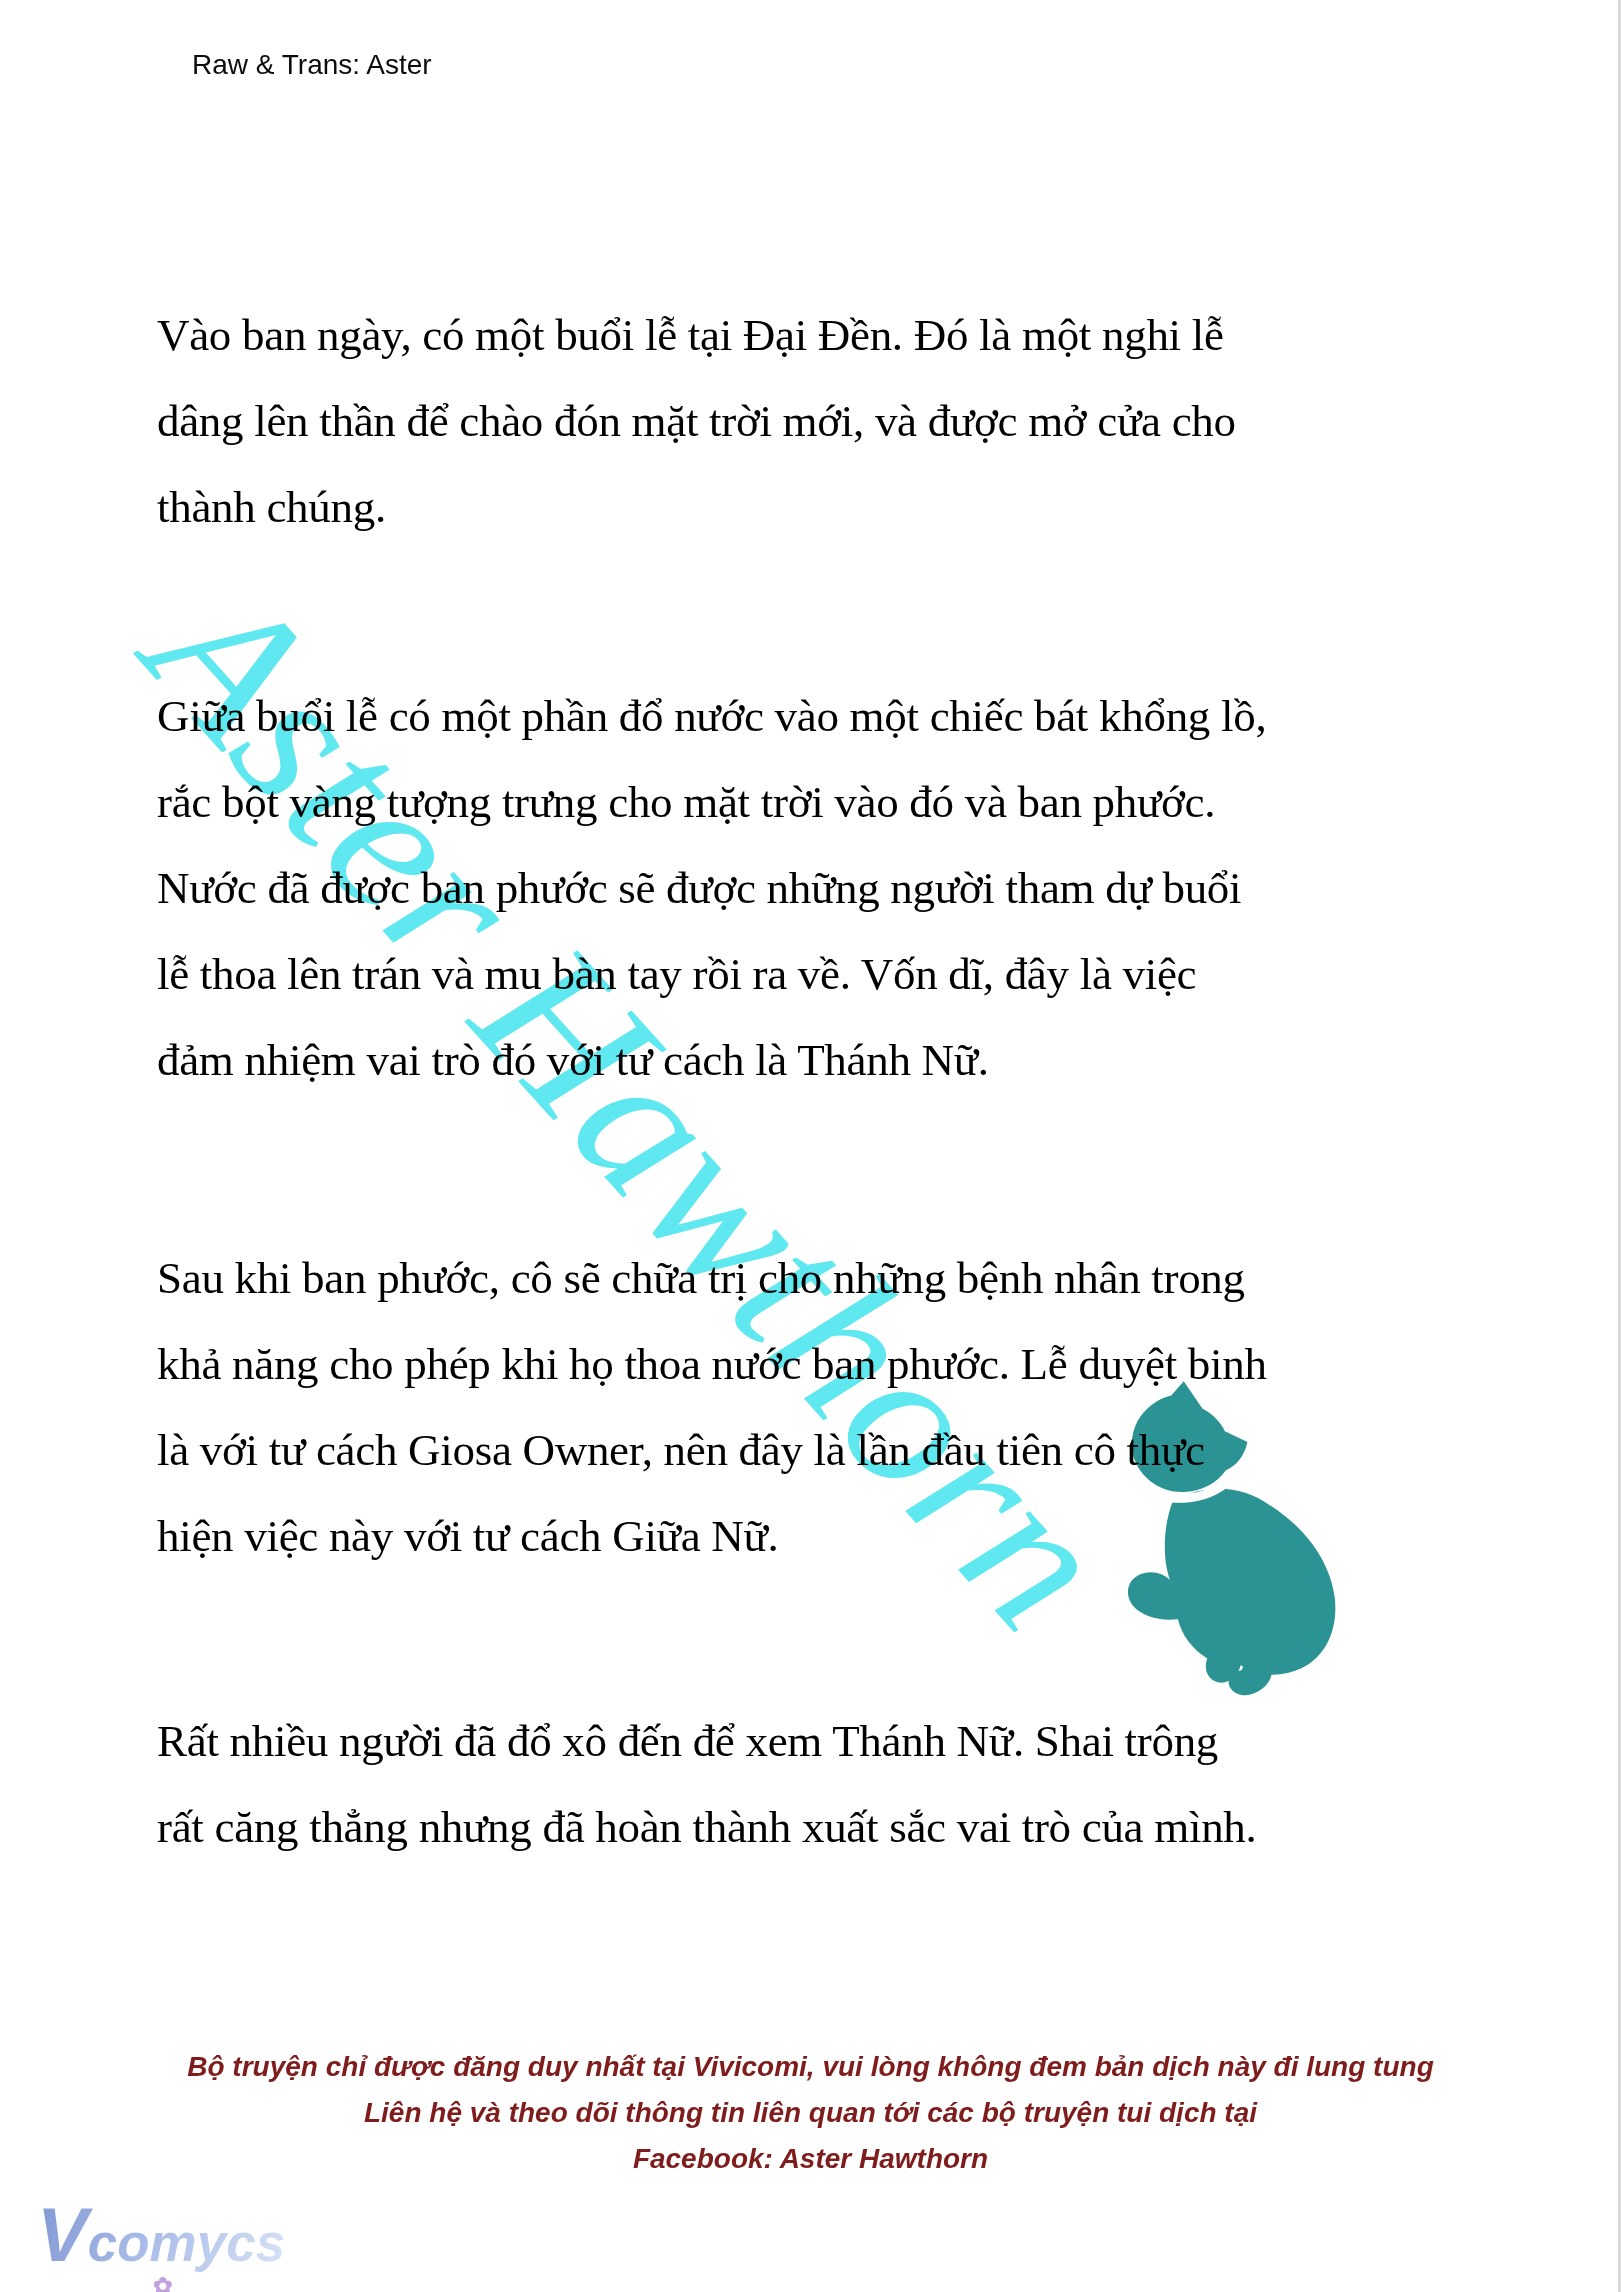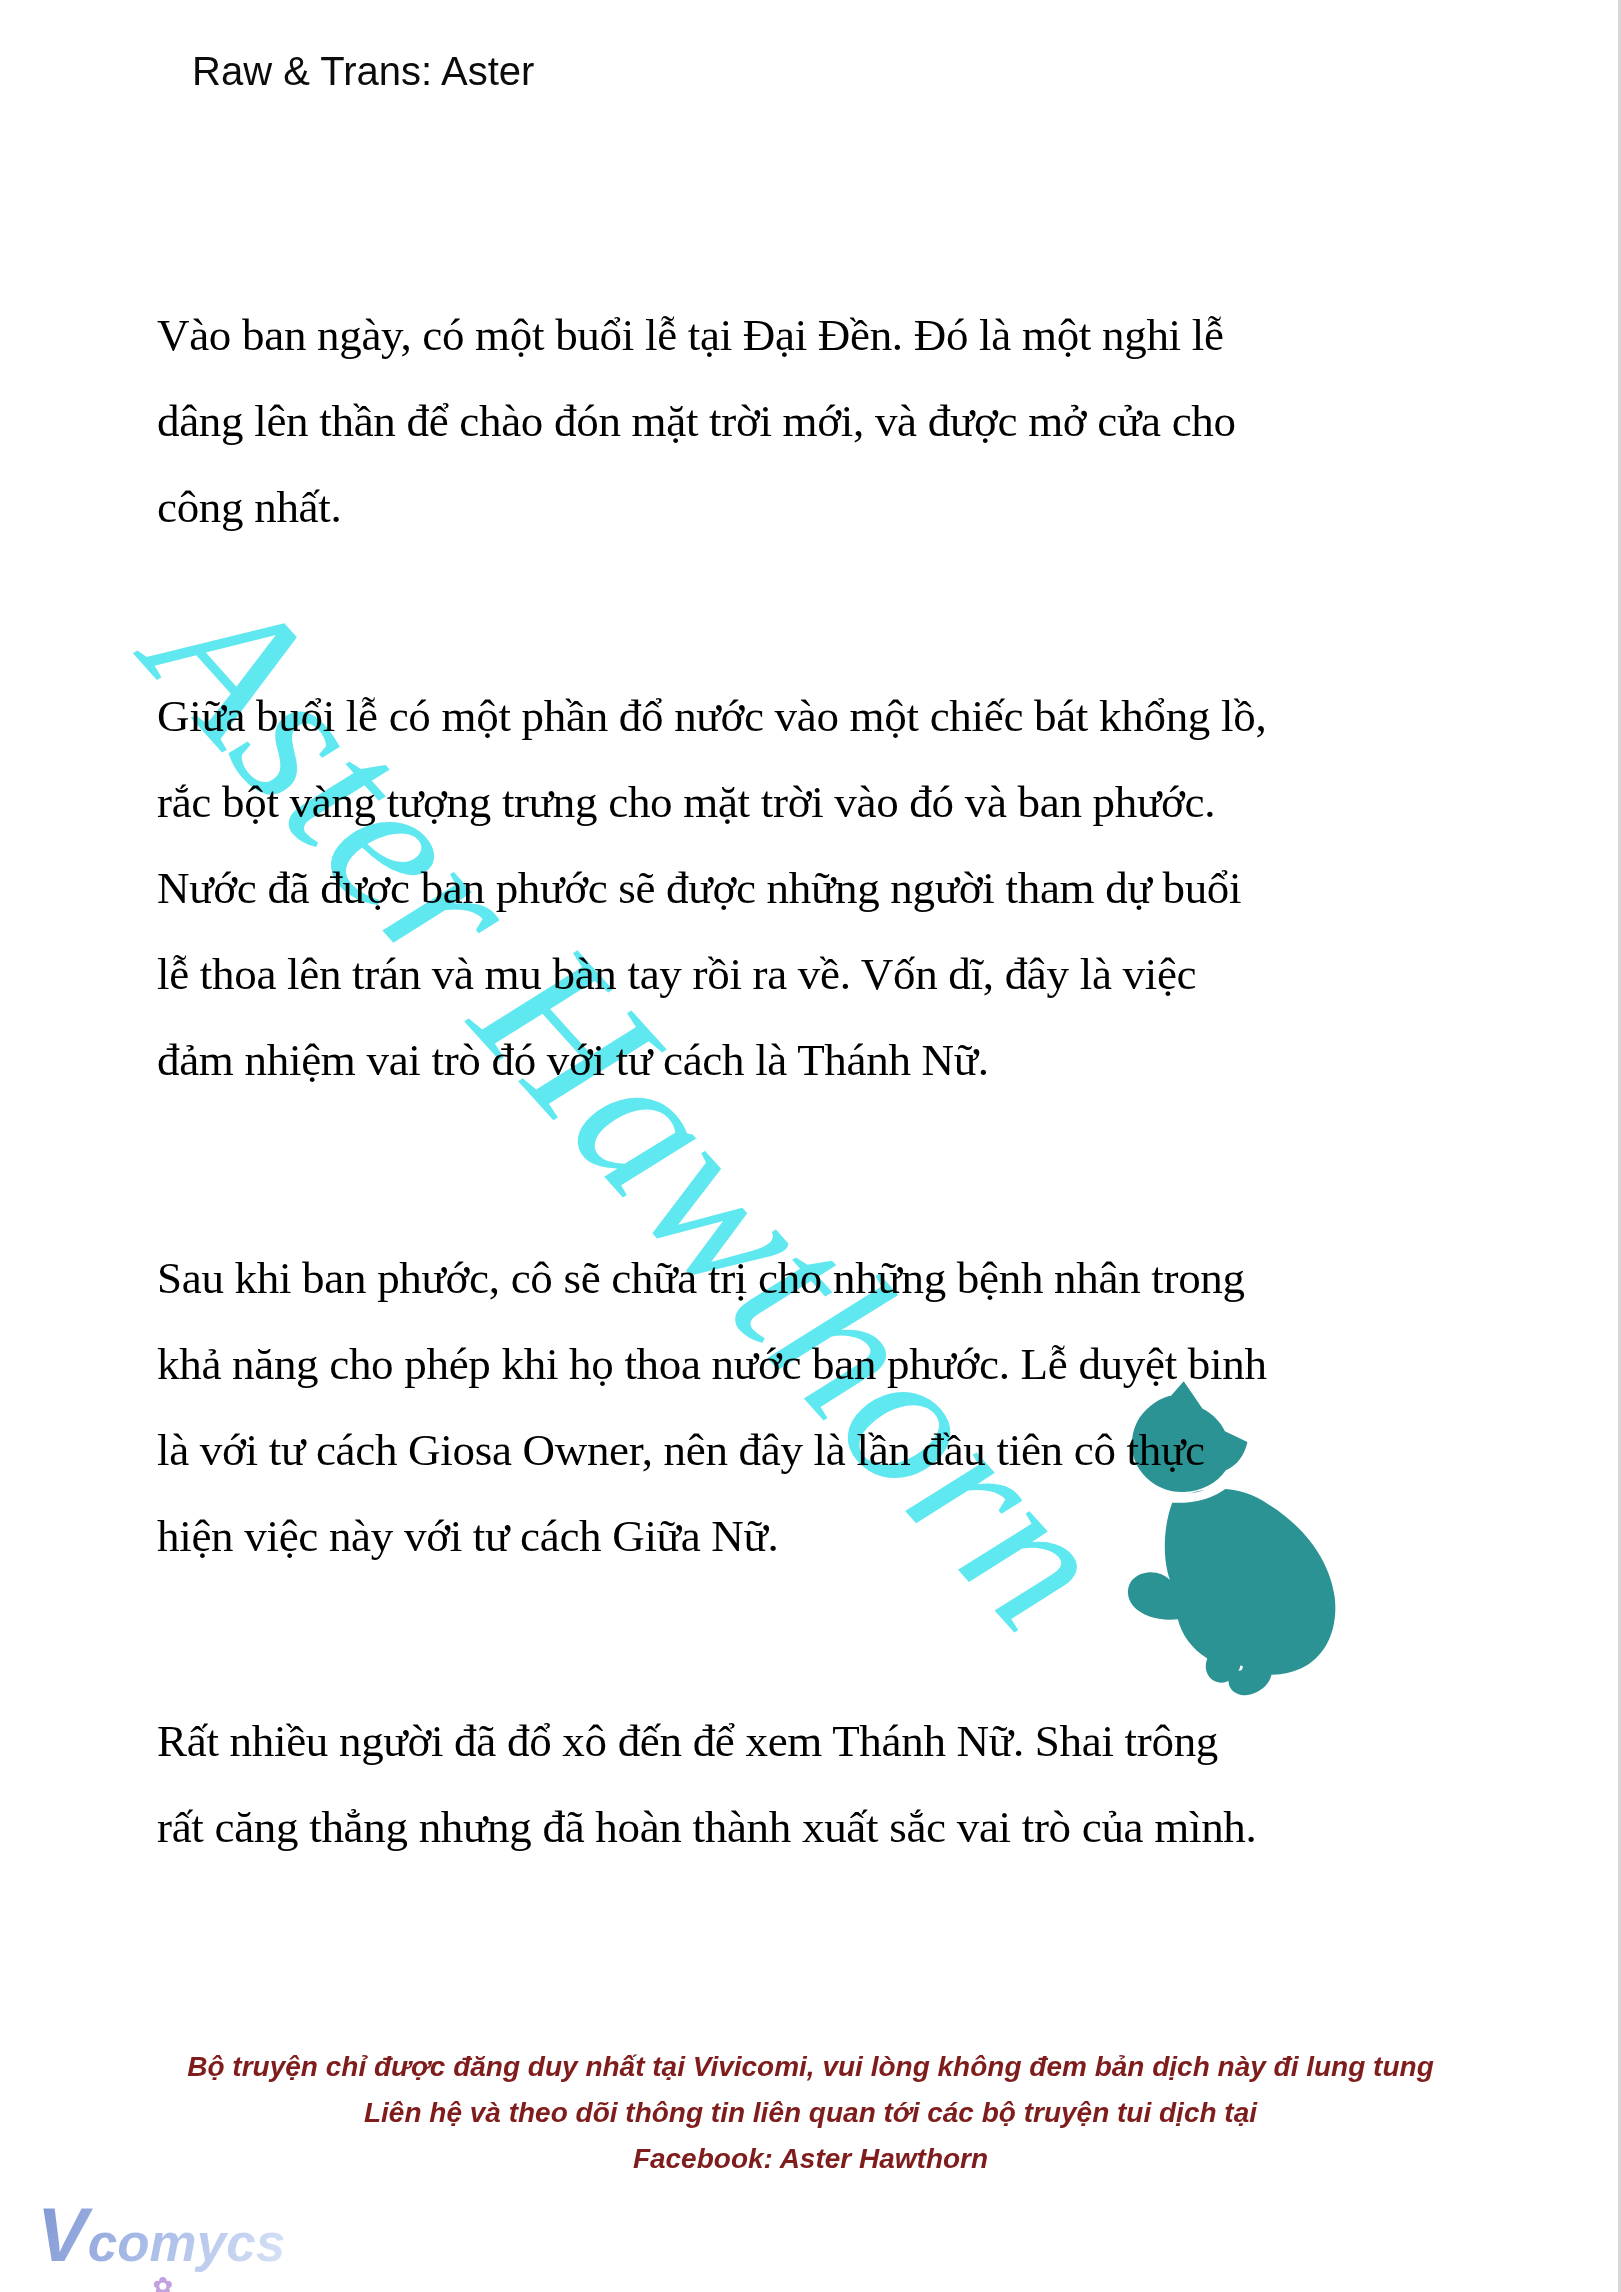--- a/index.html
+++ b/index.html
@@ -7,21 +7,21 @@
     width:1621px;height:2293px;position:relative;background:#ffffff;
     overflow:hidden;font-family:"Liberation Serif",serif;
   }
   .edge-right{
     position:absolute;right:0;top:0;width:2.9px;height:100%;
     background:#d7d7d7;
   }
   .header-credit{
     position:absolute;left:192px;top:49px;
     font-family:"Liberation Sans",sans-serif;
-    font-size:40px;color:#0c0c0c;white-space:nowrap;
+    font-size:28px;color:#0c0c0c;white-space:nowrap;
   }
   .watermark{
     position:absolute;left:265px;top:549px;
     transform:rotate(48deg);transform-origin:0 0;
     font-family:"Liberation Serif",serif;font-style:italic;
     font-size:201px;line-height:1;color:#5fe8ef;
     white-space:nowrap;letter-spacing:2px;z-index:1;
   }
   .cat-svg{
     position:absolute;left:1122px;top:1377px;width:245px;height:319px;z-index:1;
@@ -79,21 +79,21 @@
   <path fill="#2b9394" d="M135,270 C160,288 158,312 136,322 C126,327 114,324 110,316 C106,308 112,300 122,299 Z"></path>
   <path fill="#2b9394" d="M52,126 C85,108 122,110 150,130 C188,154 212,188 217,224 C221,257 208,285 183,297 C162,307 138,305 121,294 C118,306 108,314 97,311 C87,308 83,297 87,287 C71,277 61,263 57,247 C40,249 21,245 11,233 C3,223 5,209 15,203 C27,196 41,199 49,207 C41,185 42,151 52,126 Z"></path>
   <path fill="#2b9394" d="M63,4 L82,32 C92,37 100,45 105,55 L128,66 C125,80 117,90 106,95 C97,108 81,117 63,117 C41,118 22,105 14,87 C6,68 11,46 25,33 C33,25 43,20 50,19 Z"></path>
   <path fill="none" stroke="#ffffff" stroke-width="9" d="M6,108 C45,131 85,128 112,103"></path>
 </svg>
 
 <div class="text-block">
   <div class="para para-1">
     <div class="line">Vào ban ngày, có một buổi lễ tại Đại Đền. Đó là một nghi lễ</div>
     <div class="line">dâng lên thần để chào đón mặt trời mới, và được mở cửa cho</div>
-    <div class="line">công nhất.</div>
+    <div class="line">thành chúng.</div>
   </div>
   <div class="para para-2">
     <div class="line">Giữa buổi lễ có một phần đổ nước vào một chiếc bát khổng lồ,</div>
     <div class="line">rắc bột vàng tượng trưng cho mặt trời vào đó và ban phước.</div>
     <div class="line">Nước đã được ban phước sẽ được những người tham dự buổi</div>
     <div class="line">lễ thoa lên trán và mu bàn tay rồi ra về. Vốn dĩ, đây là việc</div>
     <div class="line">đảm nhiệm vai trò đó với tư cách là Thánh Nữ.</div>
   </div>
   <div class="para para-3">
     <div class="line">Sau khi ban phước, cô sẽ chữa trị cho những bệnh nhân trong</div>

